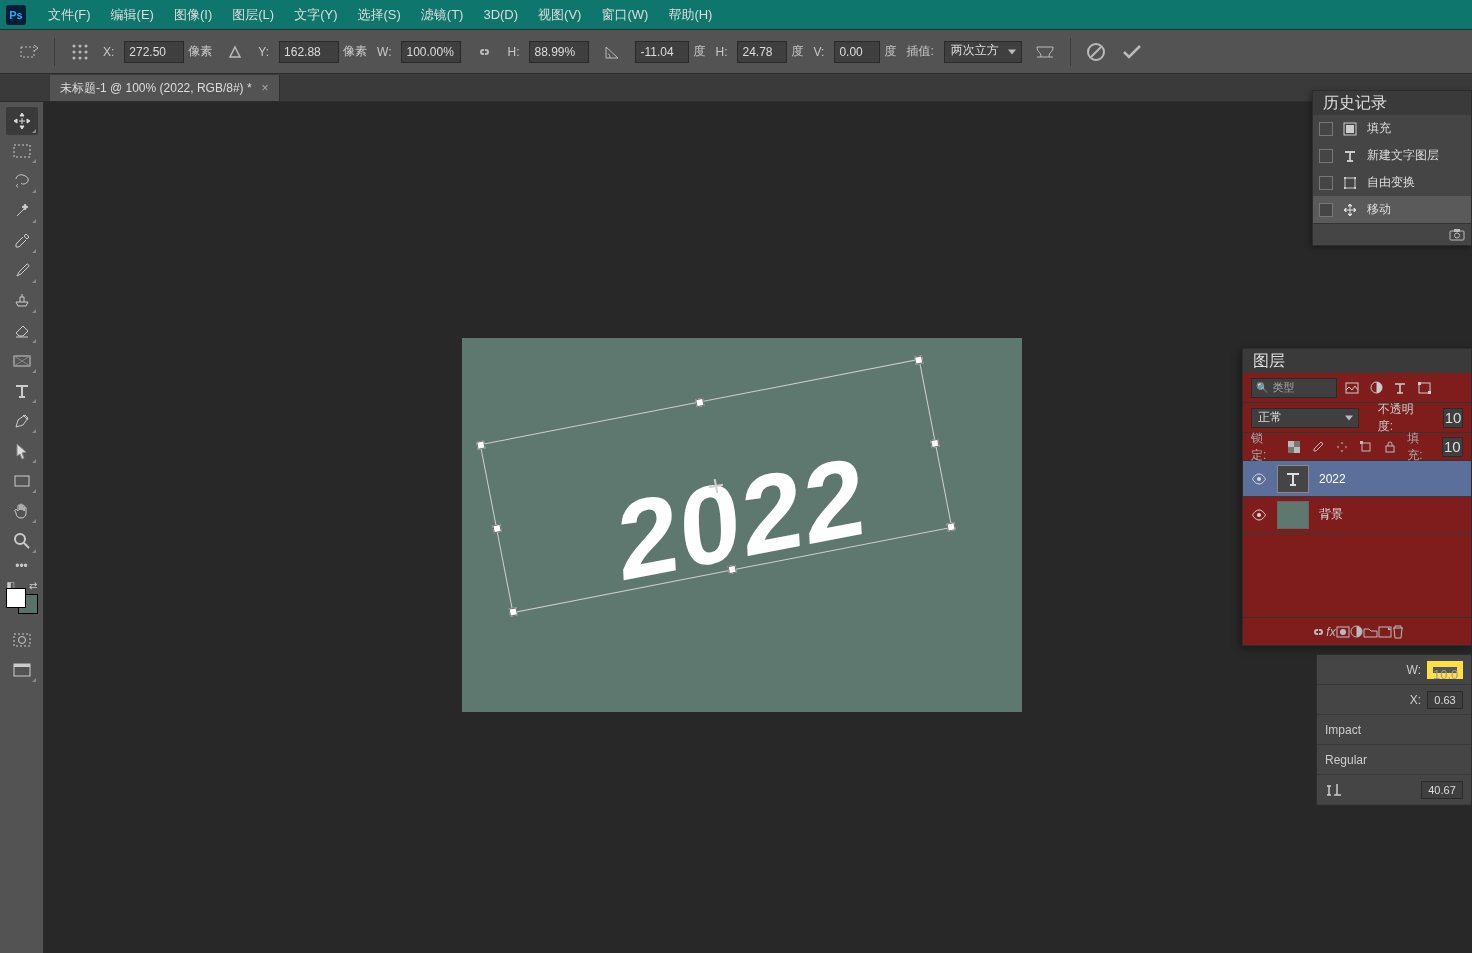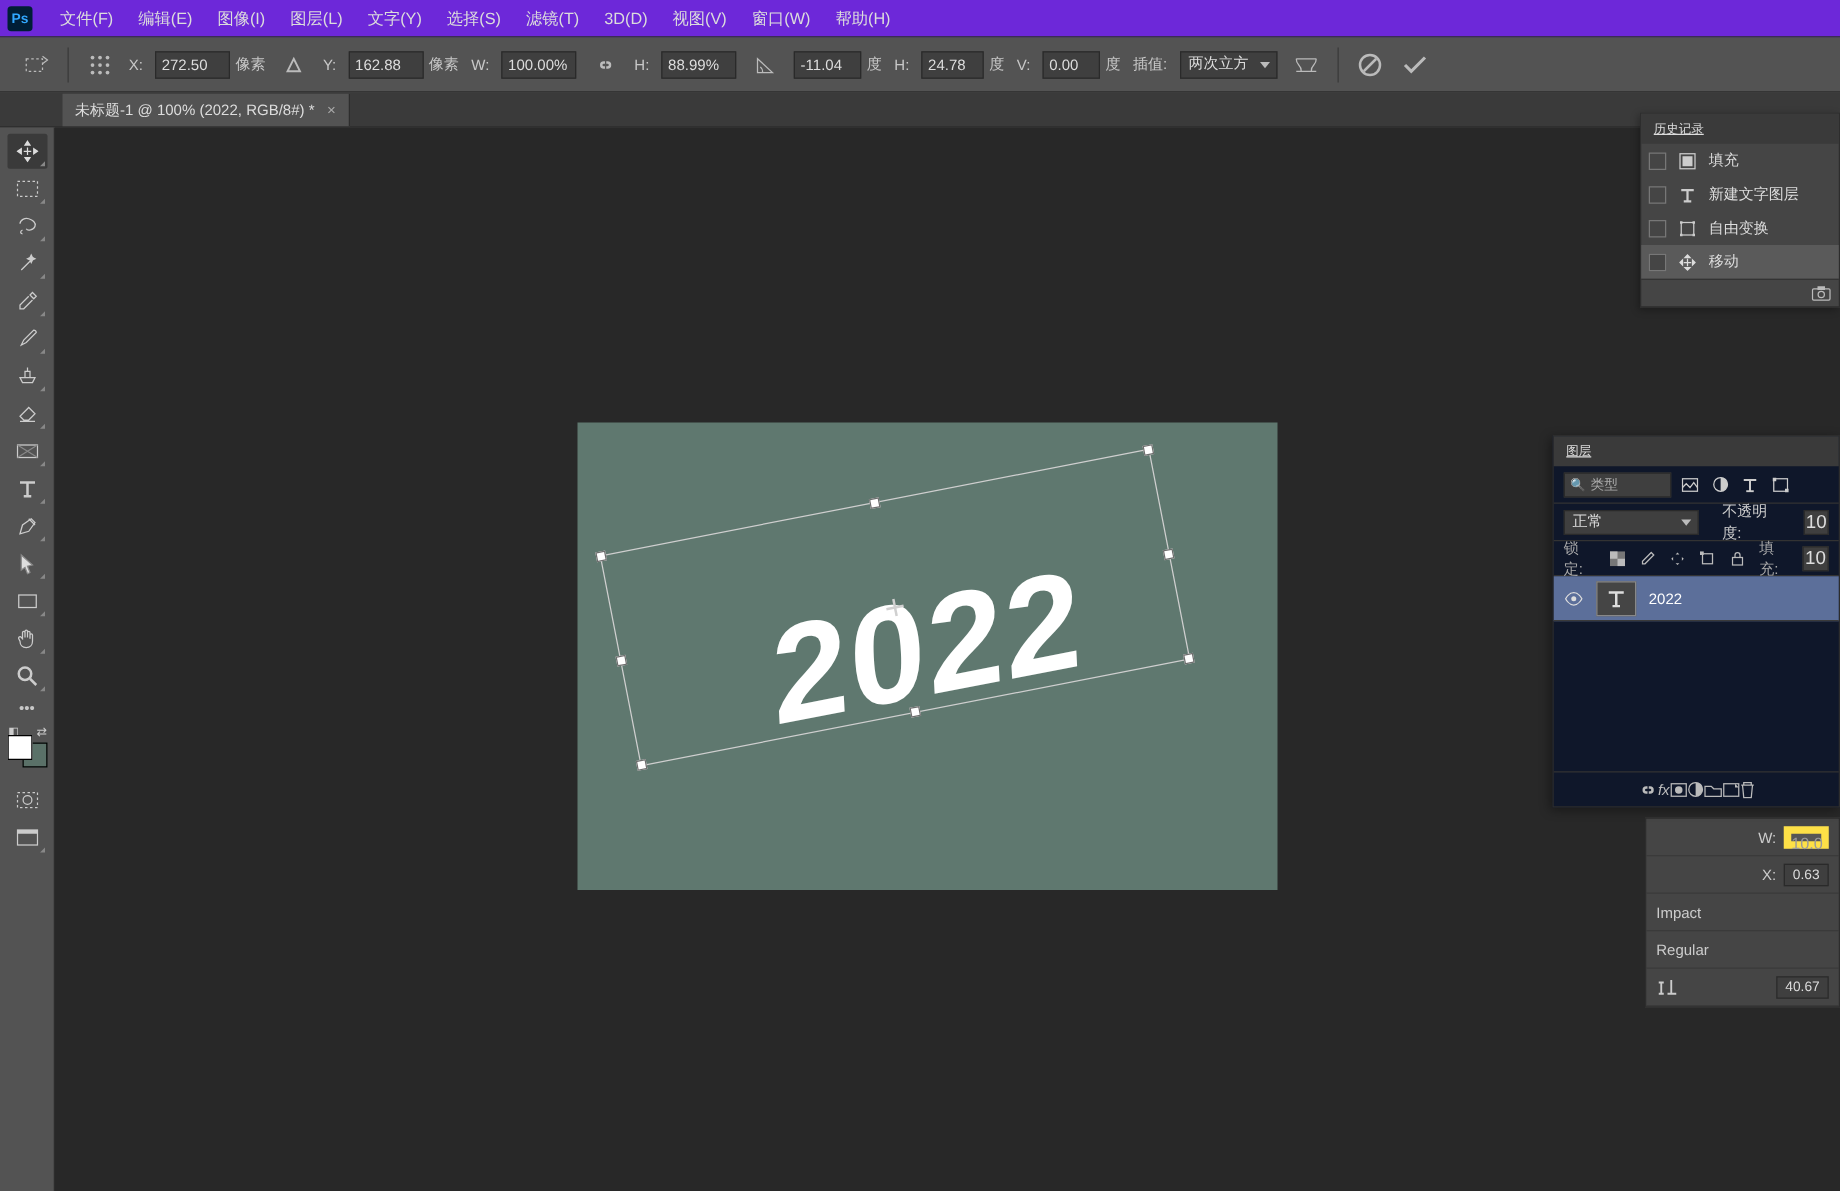--- a/index.html
+++ b/index.html
@@ -3,21 +3,21 @@
 <meta charset="utf-8">
 <style>
   * { margin: 0; padding: 0; box-sizing: border-box; user-select: none; }
   body {
     width: 1472px; height: 953px; background: #535353;
     font-family: "Microsoft YaHei", Arial, sans-serif; font-size: 12px;
     color: #dcdcdc; overflow: hidden; position: relative;
   }
   
   .menubar {
-    height: 30px; background: #6d28d9; display: flex; align-items: center;
+    height: 30px; background: #0f766e; display: flex; align-items: center;
     padding-left: 6px; border-bottom: 1px solid #2d2d2d;
   }
   .ps-logo {
     width: 20px; height: 20px; background: #001e36; border-radius: 3px;
     display: flex; align-items: center; justify-content: center;
     color: #31a8ff; font-weight: bold; font-size: 11px; margin-right: 12px;
   }
   .menu-item { padding: 0 10px; height: 30px; line-height: 30px; font-size: 13px; cursor: default; }
 
   
@@ -117,40 +117,40 @@
   .center-mark::before { left:6px; top:0; width:2px; height:14px; }
   .center-mark::after  { top:6px; left:0; height:2px; width:14px; }
 
   
   .panel-history {
     position:absolute; right:0; top:90px; width:160px; background:#454545;
     border:1px solid #2d2d2d; box-shadow:-2px 2px 6px rgba(0,0,0,.3); z-index:40;
   }
   .panel-titlebar {
     background:#3a3a3a; height:24px; display:flex; align-items:center; padding:0 10px;
-    font-size:10px; color:#ddd;text-decoration:underline;
+    font-size:16px; color:#ddd;
   }
   .hist-row {
     height:27px; display:flex; align-items:center; padding-left:6px; gap:8px;
     font-size:12px; color:#ddd;
   }
   .hist-row.sel { background:#5a5a5a; }
   .hist-thumb {
     width:14px; height:14px; border:1px solid #777; background:#454545;
   }
   .hist-icon { width:18px; height:18px; display:flex; align-items:center; justify-content:center; color:#ccc; }
   .panel-footer {
     height:22px; border-top:1px solid #333; display:flex; justify-content:flex-end;
     align-items:center; padding-right:6px; gap:8px; color:#bbb;
   }
 
   
   .panel-layers {
     position:absolute; right:0; top:348px; width:230px; height:298px;
-    background:#0f172a; border:1px solid #2d2d2d;
+    background:#7f1d1d; border:1px solid #2d2d2d;
     box-shadow:-2px 2px 8px rgba(0,0,0,.4); z-index:41;
   }
   .layers-controls {
     height:30px; display:flex; align-items:center; padding:0 8px; gap:6px;
     border-bottom:1px solid #333;
   }
   .search-kind {
     flex:0 0 86px; height:20px; background:#3f3f3f; border:1px solid #2a2a2a;
     color:#aaa; font-size:11px; display:flex; align-items:center; padding-left:4px; position:relative;
   }
@@ -602,20 +602,30 @@
             <circle cx="8" cy="6" r="2" fill="#ddd"></circle>
           </svg>
       </div>
       <div class="layer-thumb">
         <svg width="14" height="14" viewBox="0 0 14 14">
             <path d="M1 2h12M7 2v11M4 13h6" stroke="#ddd" stroke-width="2"></path>
           </svg>
       </div>
       <span>2022</span>
     </div>
+    <div class="layer-row">
+      <div class="eye">
+        <svg width="16" height="12" viewBox="0 0 16 12">
+            <path d="M8 1C4 1 1.5 6 1.5 6S4 11 8 11s6.5-5 6.5-5S12 1 8 1z" fill="none" stroke="#ddd"></path>
+            <circle cx="8" cy="6" r="2" fill="#ddd"></circle>
+          </svg>
+      </div>
+      <div class="layer-thumb bg"></div>
+      <span>背景</span>
+    </div>
   </div>
 
   <div class="layers-bottom">
     <span>
         <svg width="16" height="12" viewBox="0 0 16 12">
           <path d="M4 6a3 3 0 013-3h1v2H7a1 1 0 000 2h1v2H7a3 3 0 01-3-3zm5-3h1a3 3 0 010 6h-1V7h1a1 1 0 000-2h-1z" fill="#bbb"></path>
         </svg>
       </span>
     <span style="font-style:italic;font-size:12px;color:#bbb">fx</span>
     <span>

